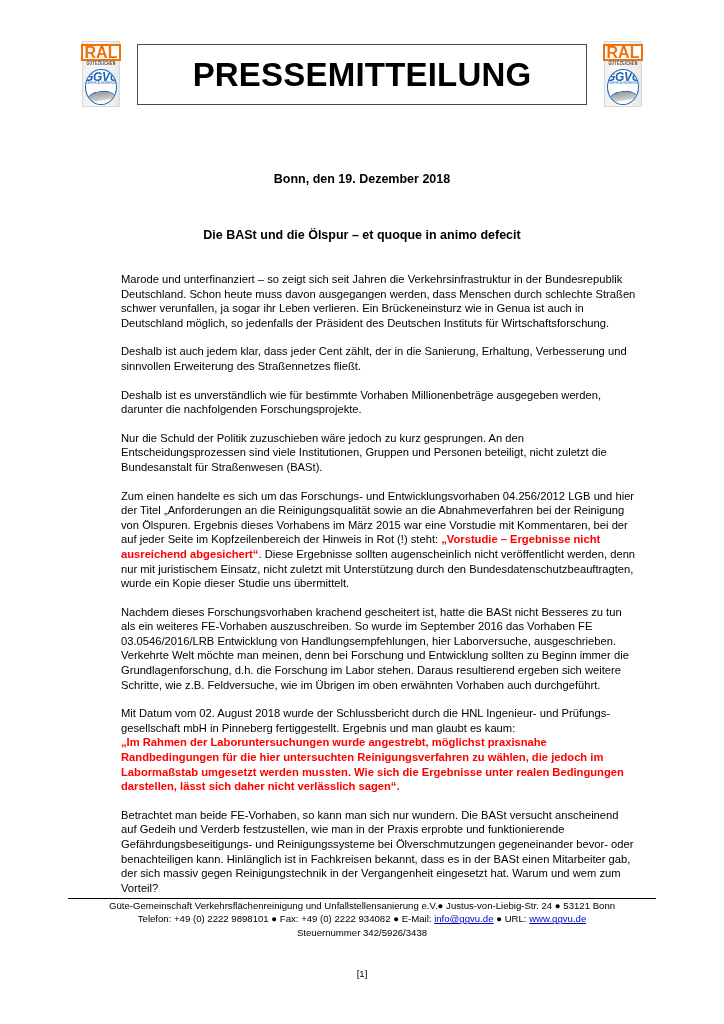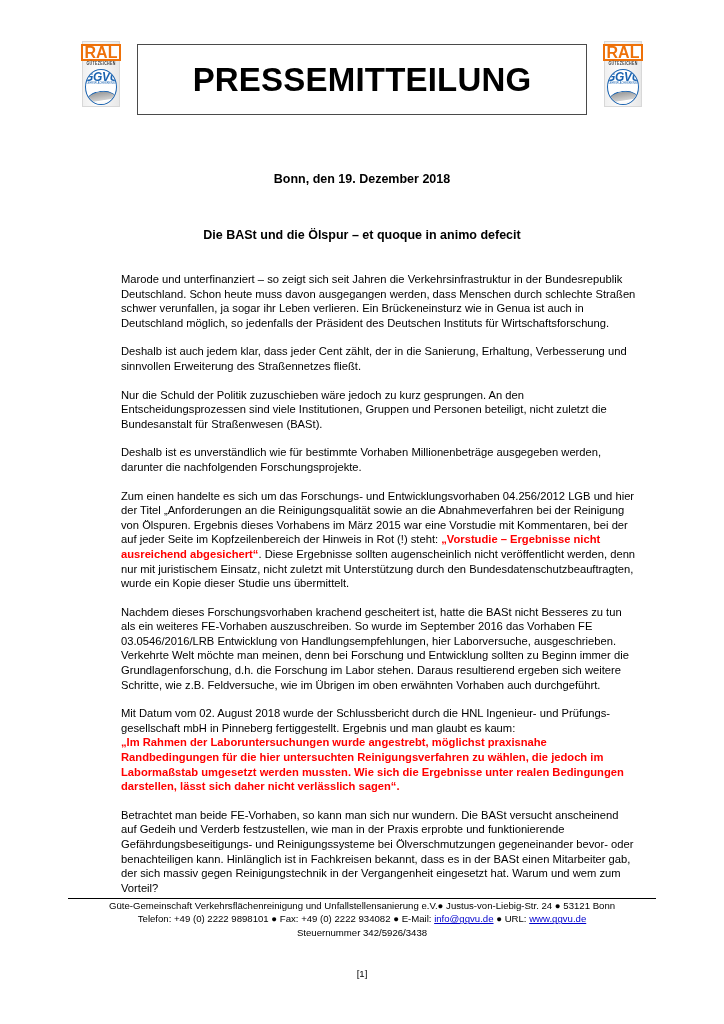--- a/index.html
+++ b/index.html
@@ -108,21 +108,21 @@
     border-top: 1.3px solid #1a63b0;
     border-radius: 60% 60% 0 0 / 90% 90% 0 0;
     transform: rotate(-9deg);
   }
 
   .title-box {
     position: absolute;
     left: 137px;
     top: 3px;
     width: 450px;
-    height: 71px;
+    height: 61px;
     border: 1.5px solid #4a4a4a;
     box-sizing: border-box;
     background: #ffffff;
     display: flex;
     align-items: center;
     justify-content: center;
   }
   .title-box .title-text {
     font-family: "Liberation Sans", sans-serif;
     font-weight: bold;
@@ -241,22 +241,22 @@
   <div class="doc">
 
     <div class="dateline">Bonn, den 19. Dezember 2018</div>
 
     <div class="headline">Die BASt und die Ölspur – et quoque in animo defecit</div>
 
     <div class="body-block">
 
       <p class="para">Marode und unterfinanziert – so zeigt sich seit Jahren die Verkehrsinfrastruktur in der Bundesrepublik Deutschland. Schon heute muss davon ausgegangen werden, dass Menschen durch schlechte Straßen schwer verunfallen, ja sogar ihr Leben verlieren. Ein Brückeneinsturz wie in Genua ist auch in Deutschland möglich, so jedenfalls der Präsident des Deutschen Instituts für Wirtschaftsforschung.</p>
       <p class="para">Deshalb ist auch jedem klar, dass jeder Cent zählt, der in die Sanierung, Erhaltung, Verbesserung und sinnvollen Erweiterung des Straßennetzes fließt.</p>
+      <p class="para">Deshalb ist es unverständlich wie für bestimmte Vorhaben Millionenbeträge ausgegeben werden, darunter die nachfolgenden Forschungsprojekte.</p>
       <p class="para">Nur die Schuld der Politik zuzuschieben wäre jedoch zu kurz gesprungen. An den Entscheidungsprozessen sind viele Institutionen, Gruppen und Personen beteiligt, nicht zuletzt die Bundesanstalt für Straßenwesen (BASt).</p>
-      <p class="para">Deshalb ist es unverständlich wie für bestimmte Vorhaben Millionenbeträge ausgegeben werden, darunter die nachfolgenden Forschungsprojekte.</p>
 
       <p class="para"><span>Zum einen handelte es sich um das Forschungs- und Entwicklungsvorhaben 04.256/2012 LGB und hier der Titel „Anforderungen an die Reinigungsqualität sowie an die Abnahmeverfahren bei der Reinigung von Ölspuren. Ergebnis dieses Vorhabens im März 2015 war eine Vorstudie mit Kommentaren, bei der auf jeder Seite im Kopfzeilenbereich der Hinweis in Rot (!) steht: </span><span class="red">„Vorstudie – Ergebnisse nicht ausreichend abgesichert“</span><span>. Diese Ergebnisse sollten augenscheinlich nicht veröffentlicht werden, denn nur mit juristischem Einsatz, nicht zuletzt mit Unterstützung durch den Bundesdatenschutzbeauftragten, wurde ein Kopie dieser Studie uns übermittelt.</span></p>
 
       <p class="para">Nachdem dieses Forschungsvorhaben krachend gescheitert ist, hatte die BASt nicht Besseres zu tun als ein weiteres FE-Vorhaben auszuschreiben. So wurde im September 2016 das Vorhaben FE 03.0546/2016/LRB Entwicklung von Handlungsempfehlungen, hier Laborversuche, ausgeschrieben. Verkehrte Welt möchte man meinen, denn bei Forschung und Entwicklung sollten zu Beginn immer die Grundlagenforschung, d.h. die Forschung im Labor stehen. Daraus resultierend ergeben sich weitere Schritte, wie z.B. Feldversuche, wie im Übrigen im oben erwähnten Vorhaben auch durchgeführt.</p>
 
       <p class="para"><span>Mit Datum vom 02. August 2018 wurde der Schlussbericht durch die HNL Ingenieur- und Prüfungs-gesellschaft mbH in Pinneberg fertiggestellt. Ergebnis und man glaubt es kaum:</span><br><span class="redblock">„Im Rahmen der Laboruntersuchungen wurde angestrebt, möglichst praxisnahe Randbedingungen für die hier untersuchten Reinigungsverfahren zu wählen, die jedoch im Labormaßstab umgesetzt werden mussten. Wie sich die Ergebnisse unter realen Bedingungen darstellen, lässt sich daher nicht verlässlich sagen“.</span></p>
 
       <p class="para">Betrachtet man beide FE-Vorhaben, so kann man sich nur wundern. Die BASt versucht anscheinend auf Gedeih und Verderb festzustellen, wie man in der Praxis erprobte und funktionierende Gefährdungsbeseitigungs- und Reinigungssysteme bei Ölverschmutzungen gegeneinander bevor- oder benachteiligen kann. Hinlänglich ist in Fachkreisen bekannt, dass es in der BASt einen Mitarbeiter gab, der sich massiv gegen Reinigungstechnik in der Vergangenheit eingesetzt hat. Warum und wem zum Vorteil?</p>
 
     </div>

